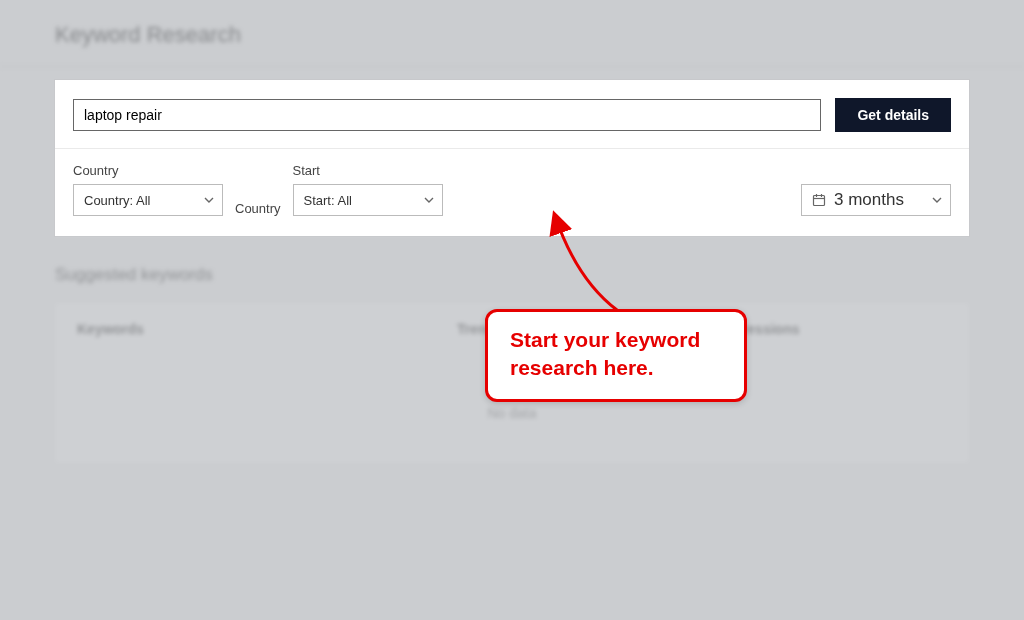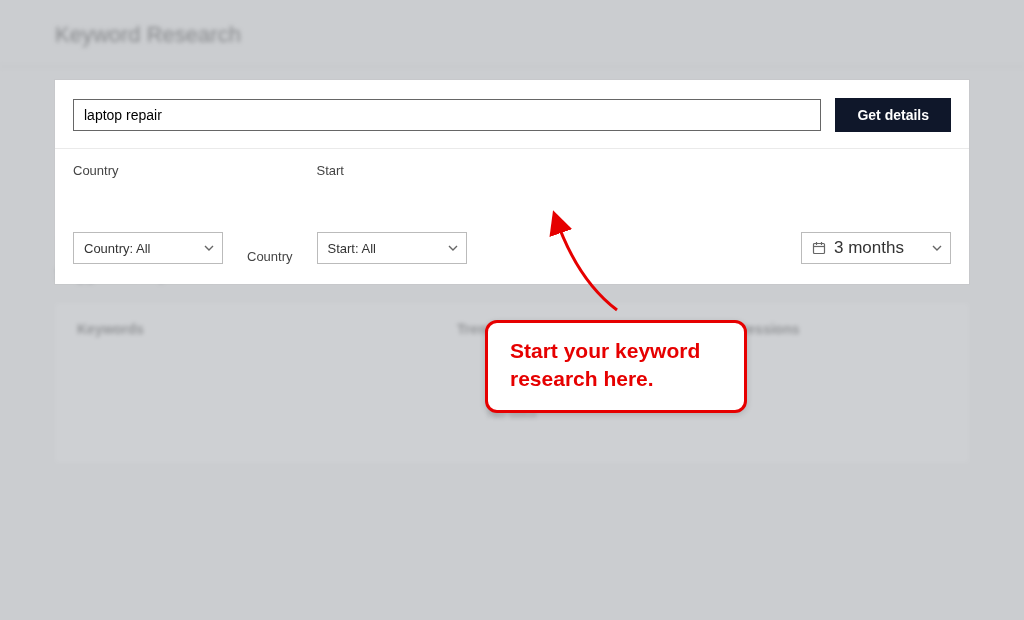--- a/index.html
+++ b/index.html
@@ -70,38 +70,37 @@
     background: #0f172a;
     color: #fff;
     border: none;
     font-size: 14px;
     font-weight: 600;
     cursor: pointer;
   }
   .filters-row {
     display: flex;
     align-items: flex-end;
-    gap: 24px;
+    gap: 12px;
     padding: 14px 18px 20px 18px;
   }
   .filter-group { display: flex; flex-direction: column; gap: 6px; }
   .filter-label { font-size: 13px; color: #444; }
   .dropdown {
     height: 32px;
     width: 150px;
     border: 1px solid #bbb;
     display: flex;
     align-items: center;
     justify-content: space-between;
     padding: 0 8px 0 10px;
     font-size: 13px;
     color: #333;
     background: #fff;
     cursor: pointer;
-    margin-top: 48px;
   }
   .chevron {
     width: 10px; height: 10px;
     display: inline-block;
   }
   .chevron svg { display: block; }
   .spacer { flex: 1; }
   .date-dropdown {
     height: 32px;
     width: 150px;
@@ -115,21 +114,21 @@
     background: #fff;
     cursor: pointer;
   }
   .cal-icon { display: inline-flex; }
 
   
   .callout {
     position: absolute;
     z-index: 20;
     left: 485px;
-    top: 320px;
+    top: 309px;
     background: #fff;
     border: 3px solid #e60000;
     border-radius: 12px;
     padding: 14px 22px 16px 22px;
     width: 262px;
     box-shadow: 0 2px 6px rgba(0,0,0,0.15);
   }
   .callout-text {
     color: #e60000;
     font-size: 21px;

